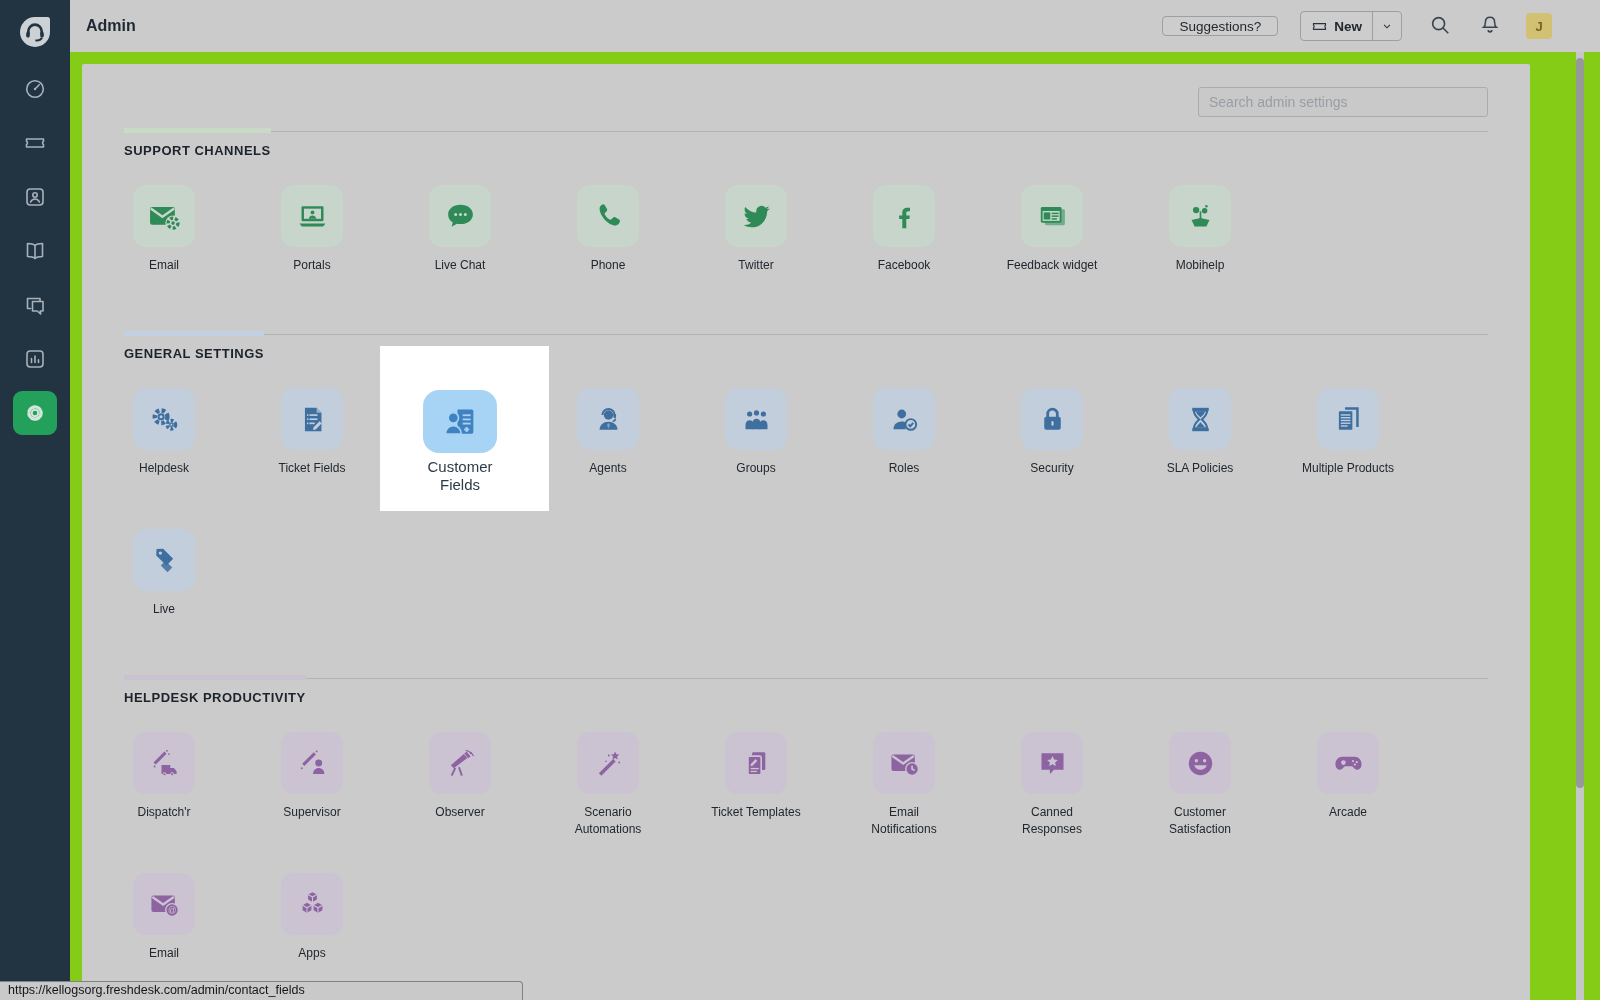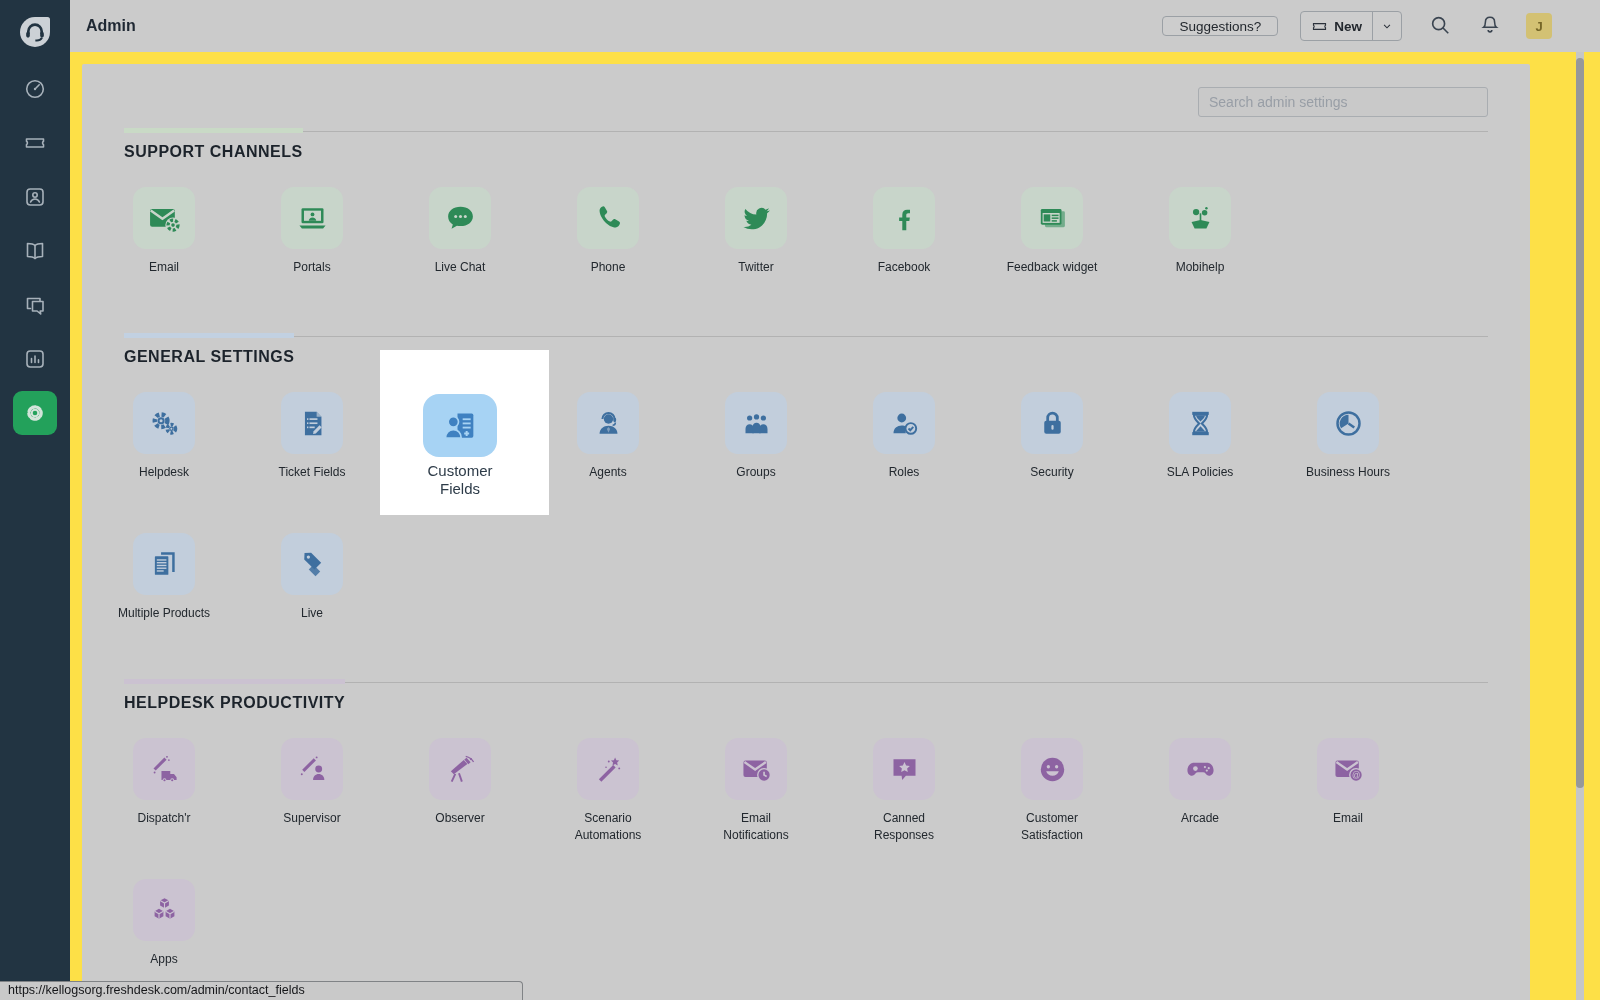--- a/index.html
+++ b/index.html
@@ -30,29 +30,29 @@
   .btn-new .seg svg{width:17px;height:17px;fill:none;stroke:#2b313a;stroke-width:1.6;}
   .btn-new .chev{border-left:1px solid #9ba0a5;display:flex;align-items:center;padding:0 7px;}
   .btn-new .chev svg{width:14px;height:14px;fill:none;stroke:#2b313a;stroke-width:1.8;}
   .h-icon{width:24px;height:24px;color:#3a4450;margin-left:26px;cursor:pointer;background:none;border:none;padding:0;}
   .h-icon svg{width:22px;height:22px;}
   .avatar{width:26px;height:26px;border-radius:4px;background:#d3c173;color:#756627;
     font-size:13px;font-weight:700;display:flex;align-items:center;justify-content:center;
     margin-left:24px;cursor:pointer;}
 
   
-  .page{position:fixed;left:70px;top:52px;right:0;bottom:0;background:#fde047;overflow:hidden;}
+  .page{position:fixed;left:70px;top:52px;right:0;bottom:0;background:#84cc16;overflow:hidden;}
   .card{background:#cbcbcb;margin:12px 70px 0 12px;padding:0 42px 40px 42px;min-height:960px;border-radius:2px;}
   .search-row{display:flex;justify-content:flex-end;padding-top:23px;margin-bottom:14px;}
   .adm-search{width:290px;height:30px;border:1px solid #a9adb1;background:#c9c9c9;border-radius:3px;
     font-size:14px;font-family:inherit;color:#394049;padding:0 10px;}
   .adm-search::placeholder{color:#989ea6;}
 
   .section{border-top:1px solid #b2b2b2;margin-bottom:8px;}
-  .s-title{display:inline-block;position:relative;padding-top:11px;font-size:16px;font-weight:700;
+  .s-title{display:inline-block;position:relative;padding-top:11px;font-size:13px;font-weight:700;
     letter-spacing:.5px;color:#1c232b;}
   .s-title::before{content:'';position:absolute;top:-4px;left:0;right:0;height:5px;background:var(--accent);}
   .items{display:flex;flex-wrap:wrap;margin:26px 0 0 -34px;width:1374px;}
   .item{width:148px;height:106px;margin-bottom:35px;display:flex;flex-direction:column;
     align-items:center;cursor:pointer;position:relative;}
   .tile{width:62px;height:62px;border-radius:13px;background:var(--bg);--tb:var(--bg);
     display:flex;align-items:center;justify-content:center;color:var(--ic);}
   .tile svg{width:33px;height:33px;fill:currentColor;}
   .label{margin-top:10px;font-size:12px;line-height:17px;color:#22282e;text-align:center;max-width:96px;}
 
@@ -365,30 +365,20 @@
                   <path d="M7.2 5.7h9.6c0 3-2.1 4.5-3.8 6.3 1.7 1.8 3.8 3.3 3.8 6.3H7.2c0-3 2.1-4.5 3.8-6.3-1.7-1.8-3.8-3.3-3.8-6.3z" fill="none" stroke="currentColor" stroke-width="1.5"></path>
                   <path d="M8.7 6.2h6.6c-.4 1.9-1.9 3-3.3 4.3-1.4-1.3-2.9-2.4-3.3-4.3z"></path>
                   <path d="M12 14l3.3 3.7H8.7z"></path>
                 </svg>
     </div>
     <div class="label">SLA Policies</div>
   </div>
             <div class="item">
     <div class="tile" style="--bg: #c2cedc; --ic: #3e6f9f;">
       <svg viewBox="0 0 24 24">
-                  <circle cx="12" cy="12" r="8" fill="none" stroke="currentColor" stroke-width="1.8"></circle>
-                  <path d="M12 12V5.6A6.4 6.4 0 0 0 6.6 15.4z"></path>
-                  <path d="M12 12l4.2 2.9" stroke="currentColor" stroke-width="1.8" fill="none"></path>
-                </svg>
-    </div>
-    <div class="label">Business Hours</div>
-  </div>
-            <div class="item">
-    <div class="tile" style="--bg: #c2cedc; --ic: #3e6f9f;">
-      <svg viewBox="0 0 24 24">
                   <path d="M9.5 4h9v13.5" fill="none" stroke="currentColor" stroke-width="1.8"></path>
                   <rect x="5" y="6" width="9.8" height="13.5" rx=".5"></rect>
                   <g fill="var(--tb)">
                     <rect x="6.4" y="8.2" width="7" height="1"></rect>
                     <rect x="6.4" y="10.2" width="7" height="1"></rect>
                     <rect x="6.4" y="12.2" width="7" height="1"></rect>
                     <rect x="6.4" y="14.2" width="7" height="1"></rect>
                     <rect x="6.4" y="16.2" width="5" height="1"></rect>
                   </g>
                 </svg>
@@ -459,20 +449,34 @@
                   <circle cx="12.2" cy="6.2" r=".7"></circle>
                   <circle cx="19.8" cy="11.2" r=".7"></circle>
                   <circle cx="10.2" cy="10.4" r=".6"></circle>
                 </svg>
     </div>
     <div class="label">Scenario Automations</div>
   </div>
             <div class="item">
     <div class="tile" style="--bg: #cbc3d1; --ic: #8d63a2;">
       <svg viewBox="0 0 24 24">
+                  <rect x="8.8" y="3.8" width="9.6" height="13" rx="1"></rect>
+                  <rect x="5.8" y="6.6" width="9.6" height="13.6" rx="1" stroke="var(--tb)" stroke-width="1.2"></rect>
+                  <g fill="var(--tb)">
+                    <path d="M7.9 12.4l3.4-3.6 1.3 1.3-3.4 3.5-1.6.4z"></path>
+                    <rect x="7.7" y="15.2" width="6" height="1"></rect>
+                    <rect x="7.7" y="17.3" width="4.6" height="1"></rect>
+                  </g>
+                </svg>
+    </div>
+    <div class="label">Ticket Templates</div>
+  </div>
+            <div class="item">
+    <div class="tile" style="--bg: #cbc3d1; --ic: #8d63a2;">
+      <svg viewBox="0 0 24 24">
                   <rect x="2.5" y="5.5" width="17" height="12" rx="1.5"></rect>
                   <path d="M3.2 6.6l7.8 5.4 7.8-5.4" stroke="var(--tb)" stroke-width="1.7" fill="none"></path>
                   <circle cx="17.5" cy="16" r="5.1" fill="var(--tb)"></circle>
                   <circle cx="17.5" cy="16" r="4.1"></circle>
                   <path d="M17.5 13.7V16l1.9 1.1" stroke="var(--tb)" stroke-width="1.2" fill="none"></path>
                 </svg>
     </div>
     <div class="label">Email Notifications</div>
   </div>
             <div class="item">

